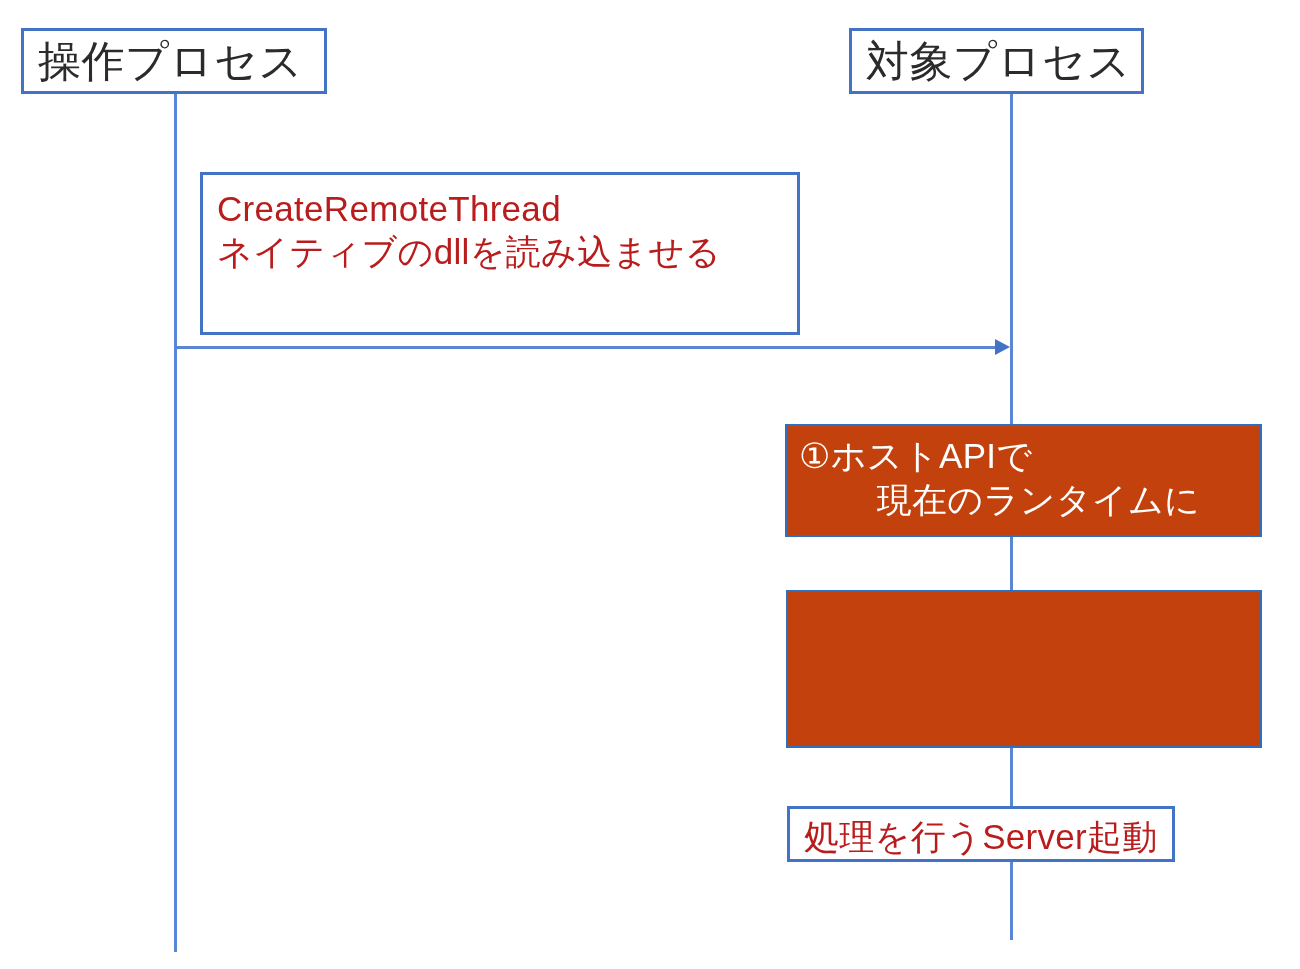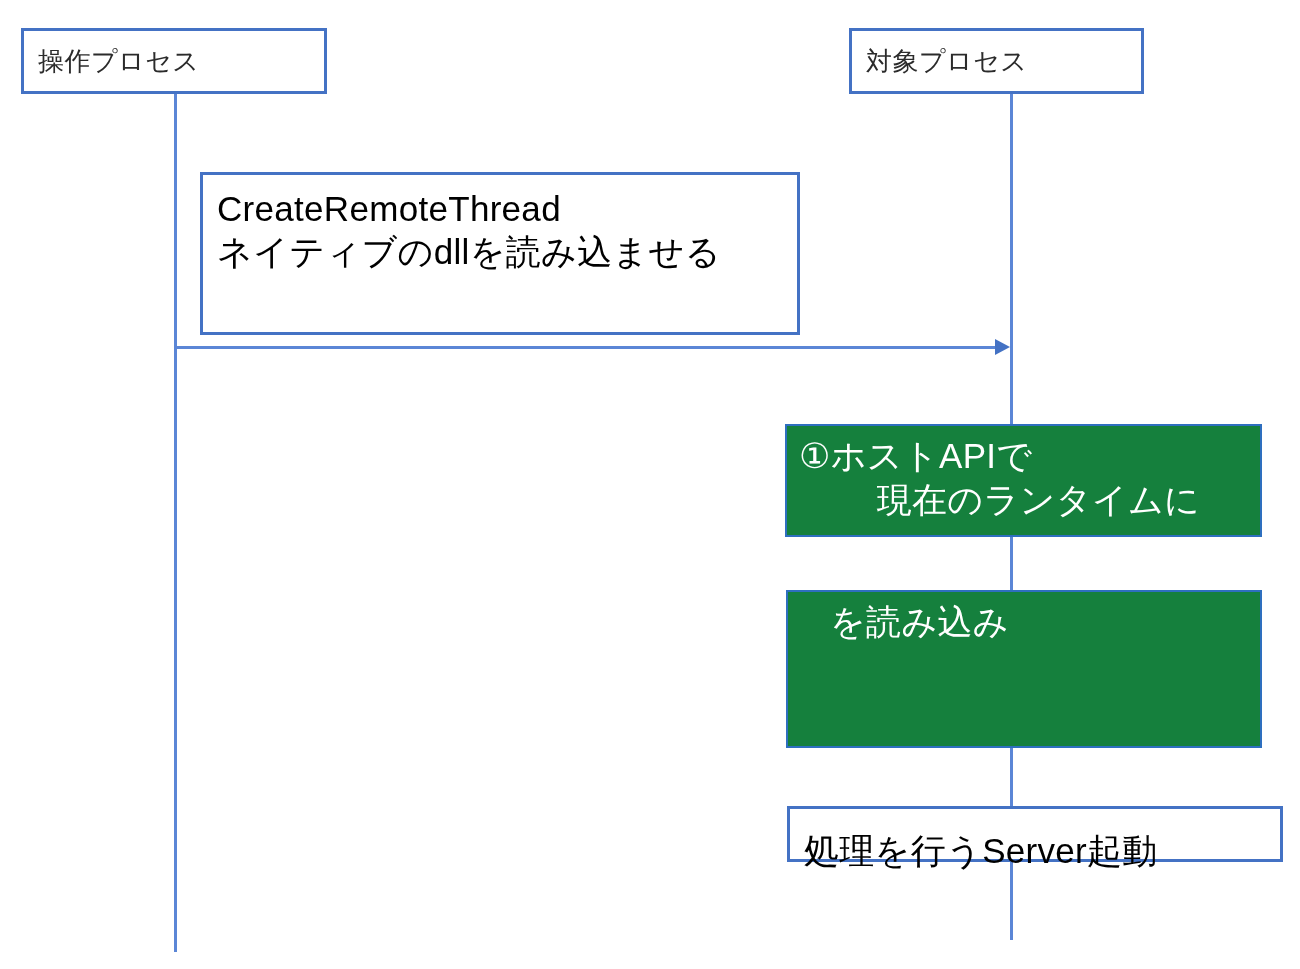--- a/index.html
+++ b/index.html
@@ -30,51 +30,51 @@
   .participant-box {
     position: absolute;
     box-sizing: border-box;
     border: 3px solid #4472C4;
     background: #ffffff;
     z-index: 3;
     display: flex;
     align-items: center;
   }
   .participant-label {
-    font-size: 26px;
+    font-size: 43px;
     color: #2b2b2b;
     line-height: 1;
     padding-left: 14px;
     white-space: nowrap;
     letter-spacing: 0.5px;
   }
 
   
   .note-box {
     position: absolute;
     box-sizing: border-box;
     border: 3px solid #4472C4;
     background: #ffffff;
     z-index: 4;
     padding: 12px 14px 0 14px;
   }
   .note-text {
     font-size: 35px;
-    color: #000000;
+    color: #b91c1c;
     line-height: 1.24;
     white-space: pre-line;
     letter-spacing: 0.3px;
   }
 
   
   .action-box {
     position: absolute;
     box-sizing: border-box;
     border: 2px solid #2E6FBF;
-    background: #15803d;
+    background: #c2410c;
     z-index: 4;
     padding: 8px 12px 0 12px;
   }
   .action-text {
     font-size: 35px;
     color: #ffffff;
     line-height: 1.25;
     white-space: pre-line;
     letter-spacing: 0.3px;
   }
@@ -125,20 +125,20 @@
   <div class="message-arrow" style="left:174px; top:346px; width:837px; height:3px;">
     <div class="arrow-line" style="width:822px;"></div>
     <div class="arrow-head" style="left:821px;"></div>
   </div>
 
   <div class="action-box" style="left:785px; top:424px; width:477px; height:113px;">
     <div class="action-text"><span style="display: block;">①ホストAPIで</span><span style="display: block; padding-left: 30px; text-align: center;">現在のランタイムに</span></div>
   </div>
 
   <div class="action-box" style="left:786px; top:590px; width:476px; height:158px;">
-    <div class="action-text"><span style="display: block; padding-left: 30px;">を読み込み</span></div>
+    <div class="action-text"></div>
   </div>
 
-  <div class="note-box" style="left:787px; top:806px; width:496px; height:56px; padding-top:20px;">
+  <div class="note-box" style="left:787px; top:806px; width:388px; height:56px; padding-top:6px;">
     <div class="note-text">処理を行うServer起動</div>
   </div>
 
 </div>
 
 </body></html>

